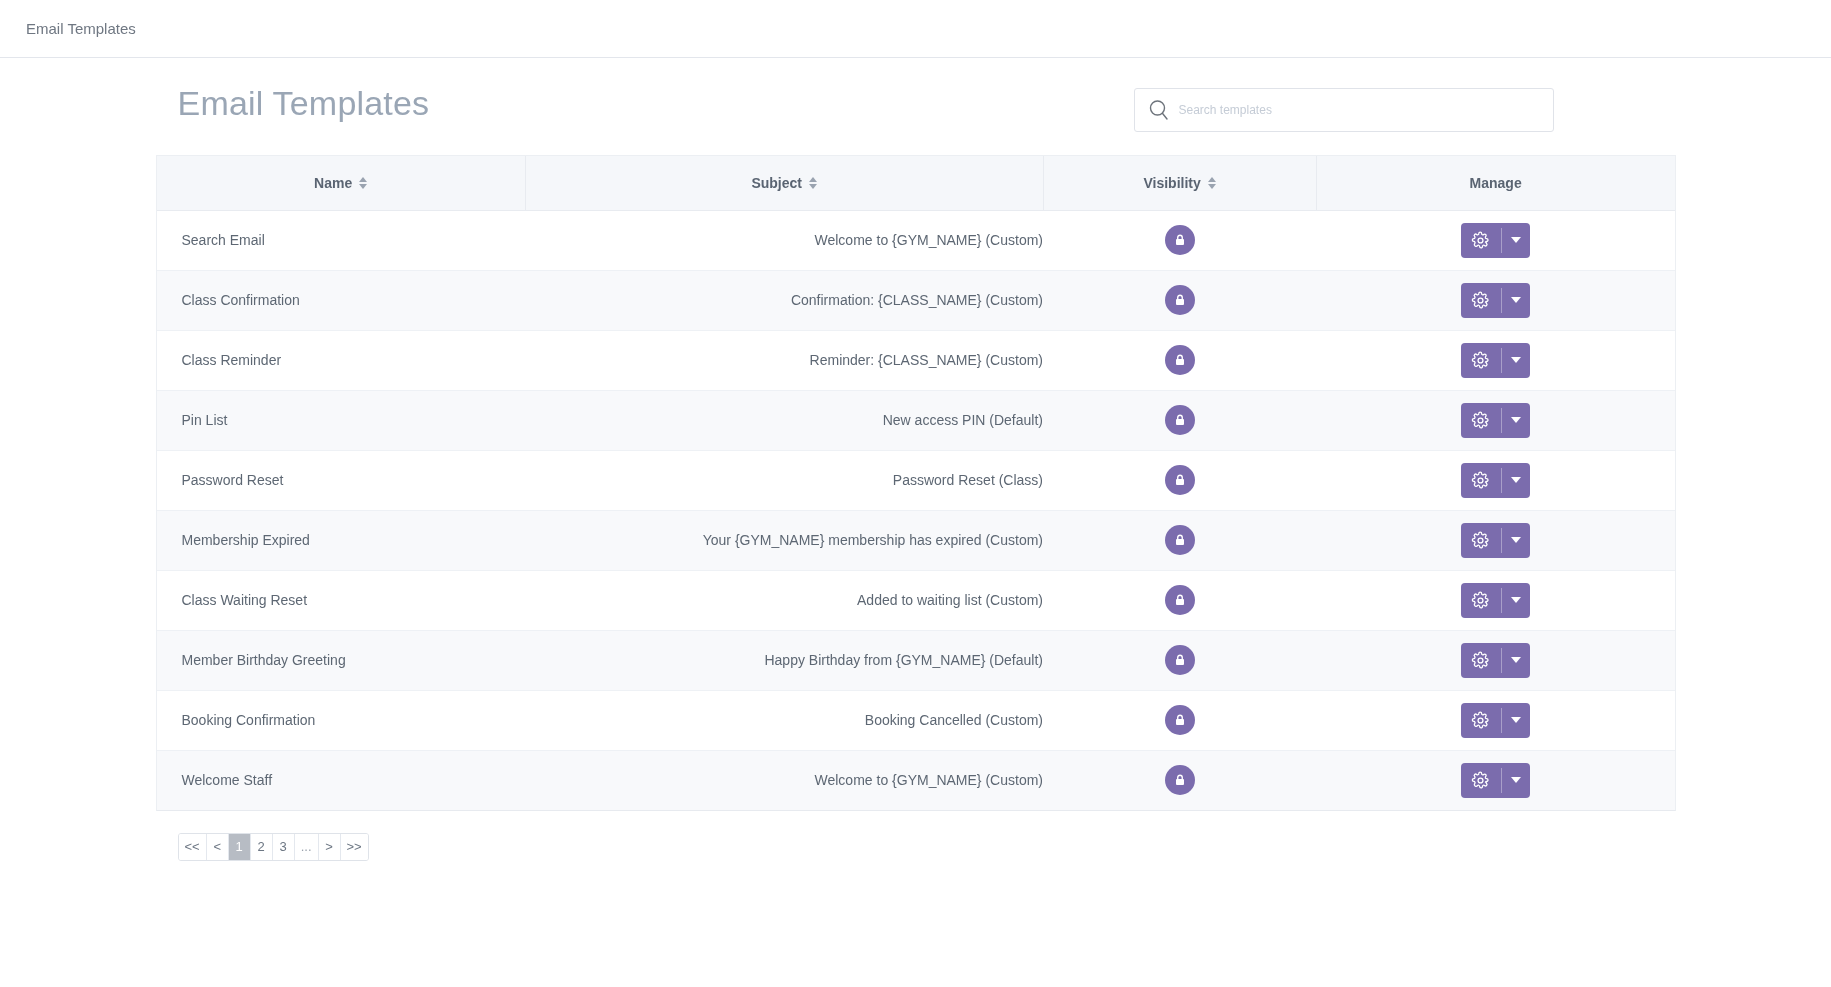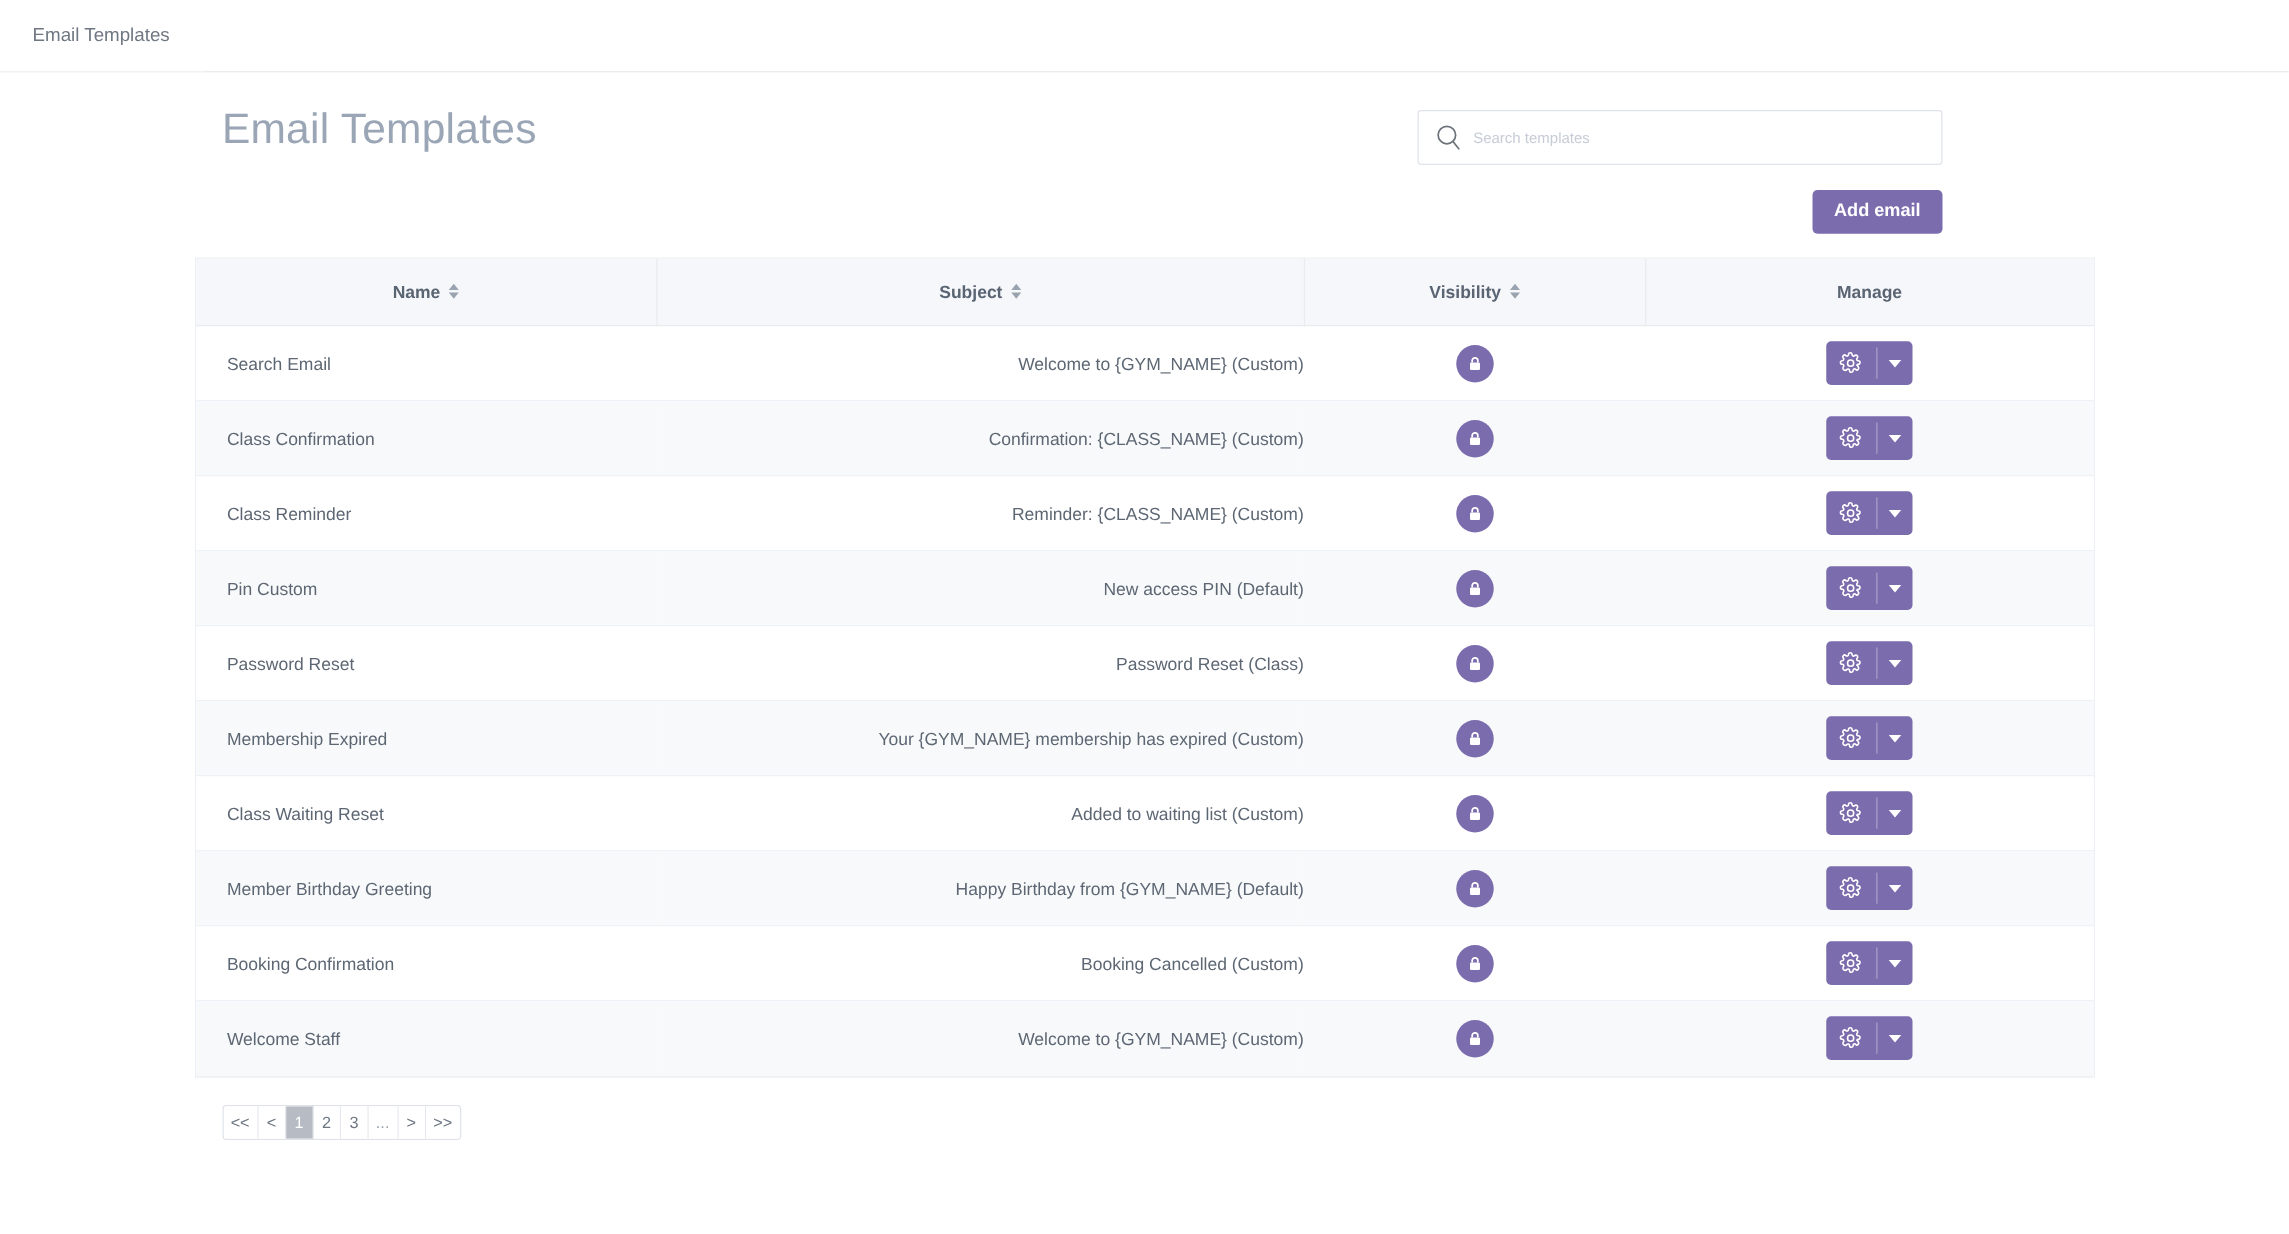--- a/index.html
+++ b/index.html
@@ -268,23 +268,20 @@
         <span class="search-icon">
           <svg viewBox="0 0 24 24" width="24" height="24">
             <circle cx="10.5" cy="10" r="7" fill="none" stroke="#6d737b" stroke-width="1.4"></circle>
             <line x1="15.4" y1="15.2" x2="20" y2="21" stroke="#6d737b" stroke-width="1.4" stroke-linecap="round"></line>
           </svg>
         </span>
         <input class="search-input" type="text" placeholder="Search templates" style="">
       </div>
     </div>
 
-    <div class="actions-row">
-      <button class="btn-primary">Add email</button>
-    </div>
 
     <div class="table-wrap">
       <table>
         <colgroup>
           <col style="width:24.3%">
           <col style="width:34.1%">
           <col style="width:18.0%">
           <col style="width:23.6%">
         </colgroup>
         <thead>
@@ -384,21 +381,21 @@
   <path d="M19.3 14.1a1.5 1.5 0 0 0 .3 1.65l.05.05a1.8 1.8 0 1 1-2.55 2.55l-.05-.05a1.5 1.5 0 0 0-1.65-.3 1.5 1.5 0 0 0-.9 1.37V19.5a1.8 1.8 0 1 1-3.6 0v-.1a1.5 1.5 0 0 0-.98-1.37 1.5 1.5 0 0 0-1.65.3l-.05.05A1.8 1.8 0 1 1 4.67 15.8l.05-.05a1.5 1.5 0 0 0 .3-1.65 1.5 1.5 0 0 0-1.37-.9H3.5a1.8 1.8 0 1 1 0-3.6h.1a1.5 1.5 0 0 0 1.37-.98 1.5 1.5 0 0 0-.3-1.65l-.05-.05A1.8 1.8 0 1 1 7.17 4.37l.05.05a1.5 1.5 0 0 0 1.65.3h.07a1.5 1.5 0 0 0 .9-1.37V3.3a1.8 1.8 0 1 1 3.6 0v.1a1.5 1.5 0 0 0 .9 1.37 1.5 1.5 0 0 0 1.65-.3l.05-.05a1.8 1.8 0 1 1 2.55 2.55l-.05.05a1.5 1.5 0 0 0-.3 1.65v.07a1.5 1.5 0 0 0 1.37.9h.1a1.8 1.8 0 1 1 0 3.6h-.1a1.5 1.5 0 0 0-1.37.9z"></path>
 </svg>
                   </span>
                   <span class="split-div"></span>
                   <span class="split-caret">
                     <span class="caret-down"></span>
                   </span>
                 </span></td>
             </tr>
             <tr>
-              <td class="c-name"><span>Pin Custom</span></td>
+              <td class="c-name"><span>Pin List</span></td>
               <td class="c-subject"><span>New access PIN (Default)</span></td>
               <td class="c-vis"><span class="lock-badge">
                   <svg viewBox="0 0 24 24" width="16" height="16">
   <rect x="6" y="10.4" width="12" height="9.2" rx="1.6" fill="#ffffff"></rect>
   <path d="M8.6 10.6V8.2a3.4 3.4 0 0 1 6.8 0v2.4" fill="none" stroke="#ffffff" stroke-width="2.1"></path>
 </svg>
                 </span></td>
               <td class="c-manage"><span class="split-btn">
                   <span class="split-main">
                     <svg viewBox="0 0 24 24" width="19" height="19" fill="none" stroke="#ffffff" stroke-width="1.6" stroke-linecap="round" stroke-linejoin="round">

